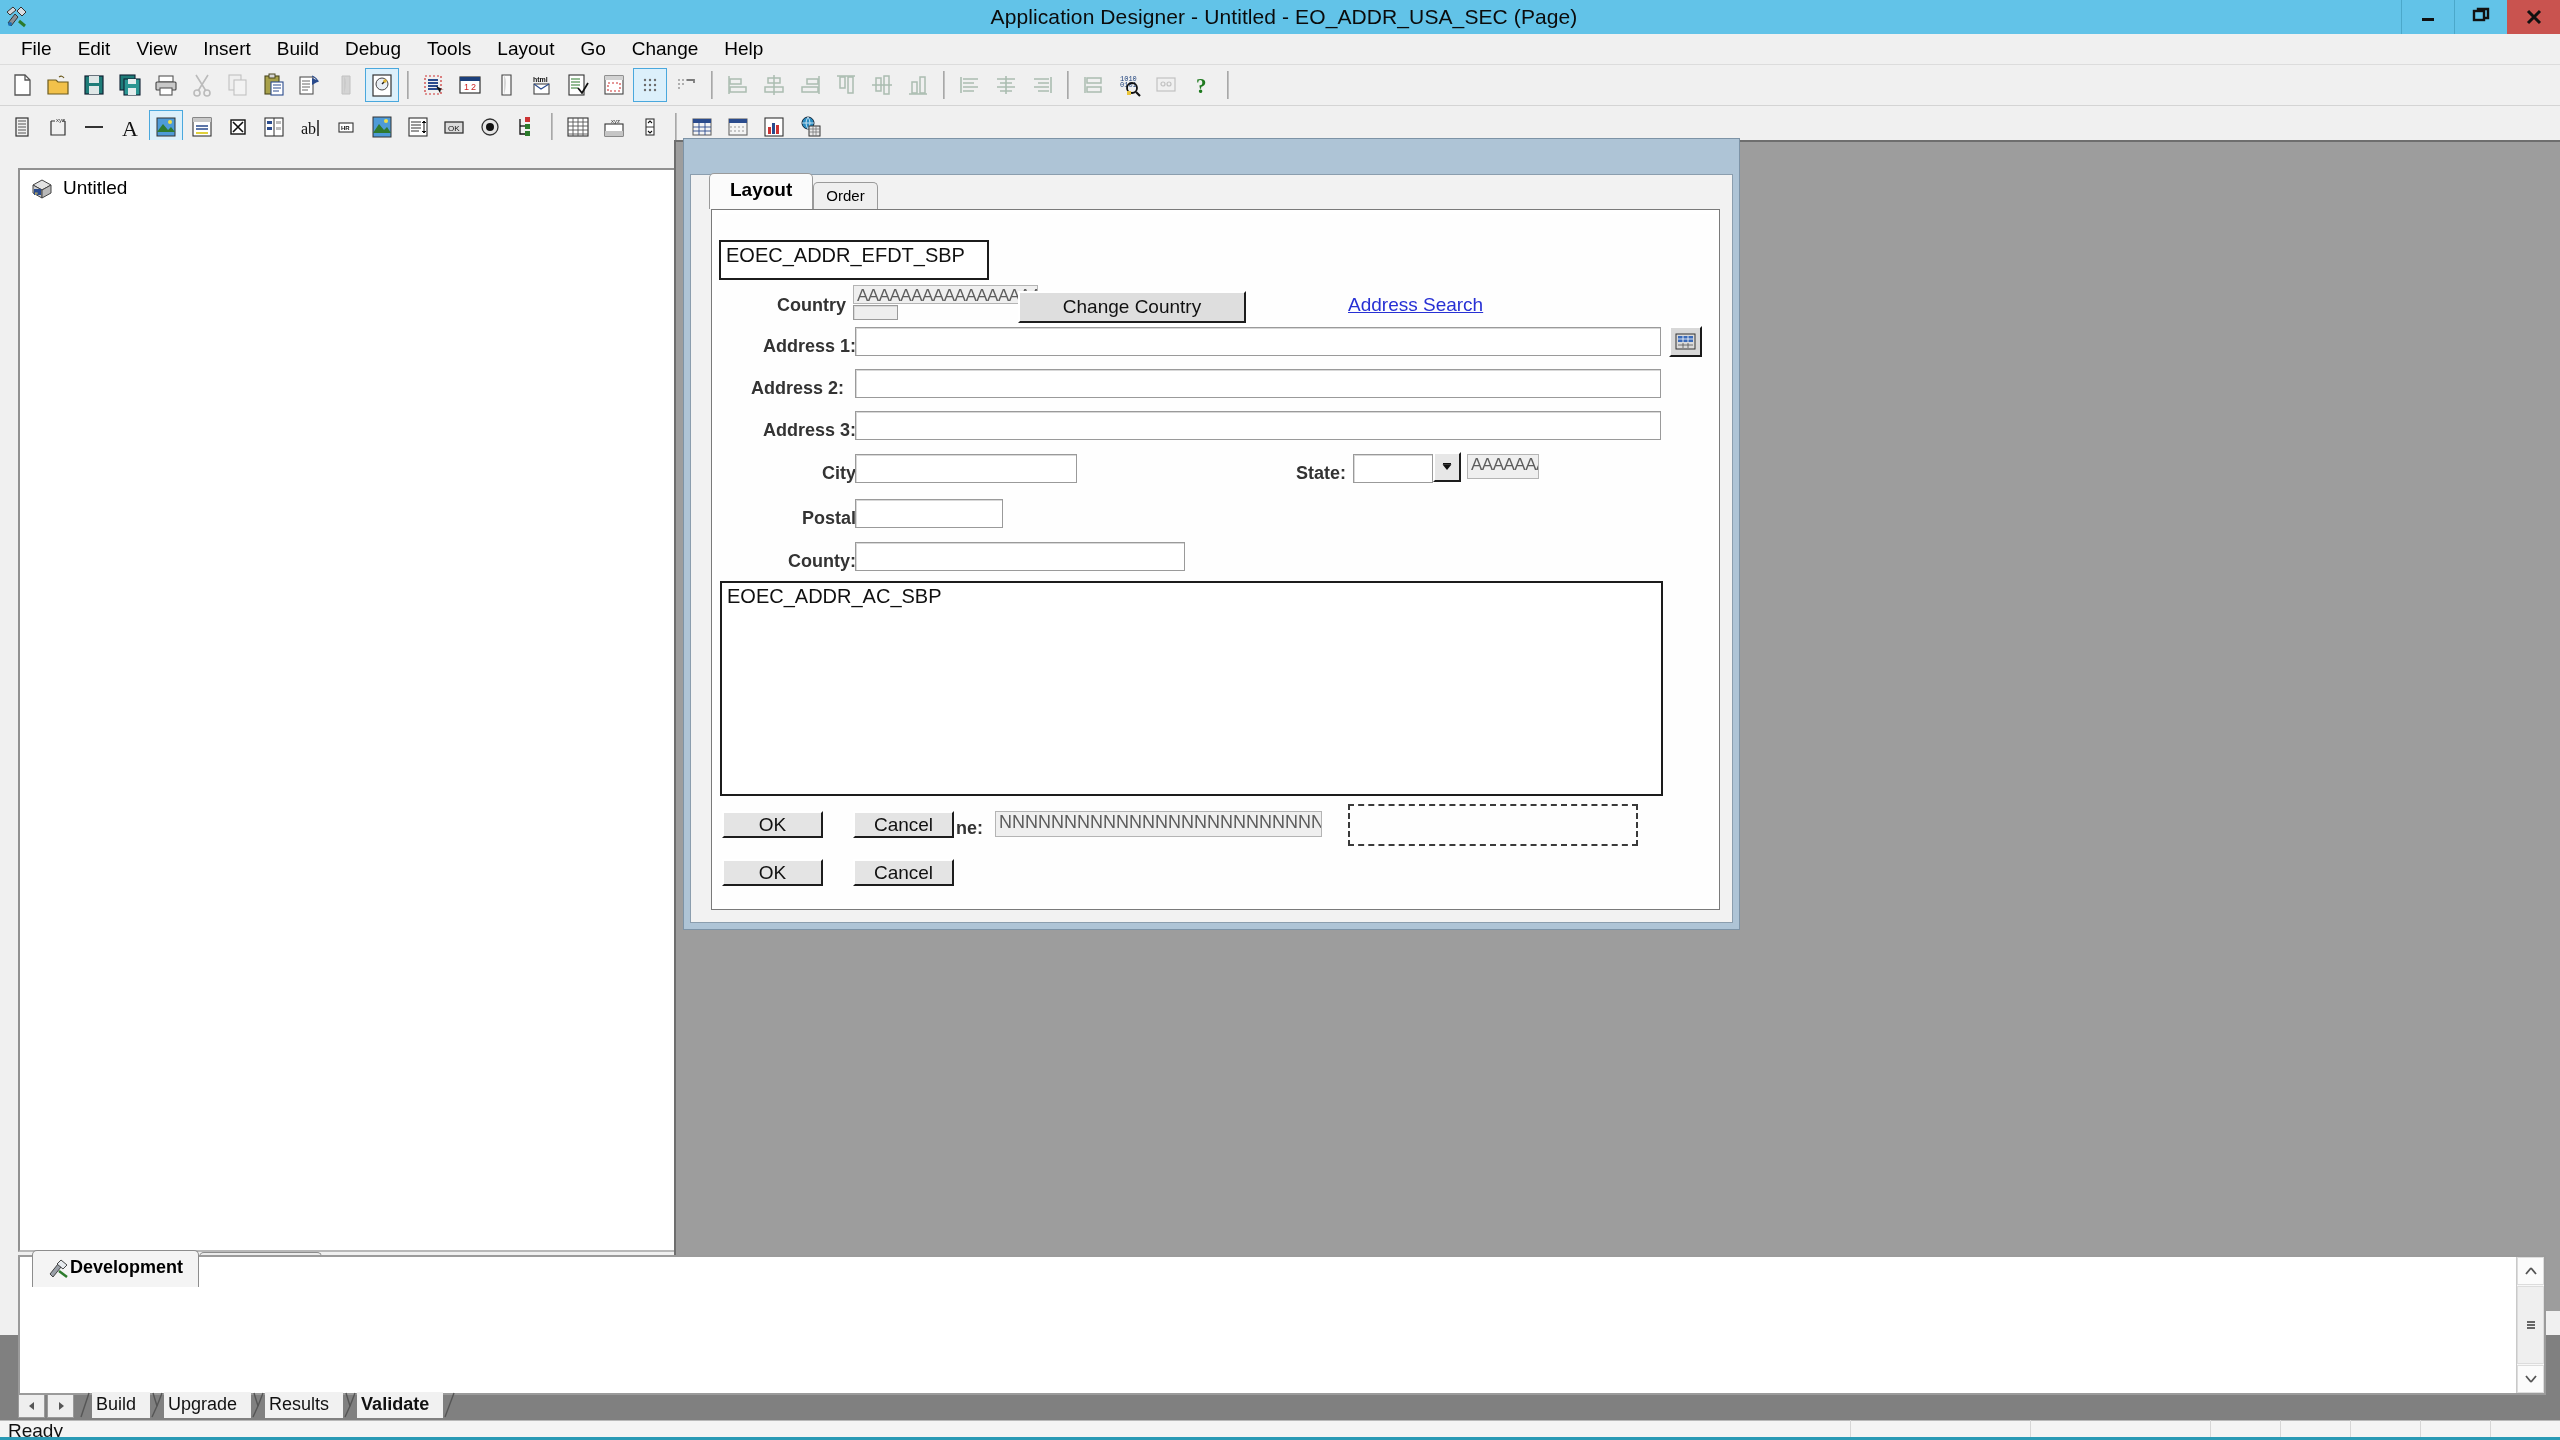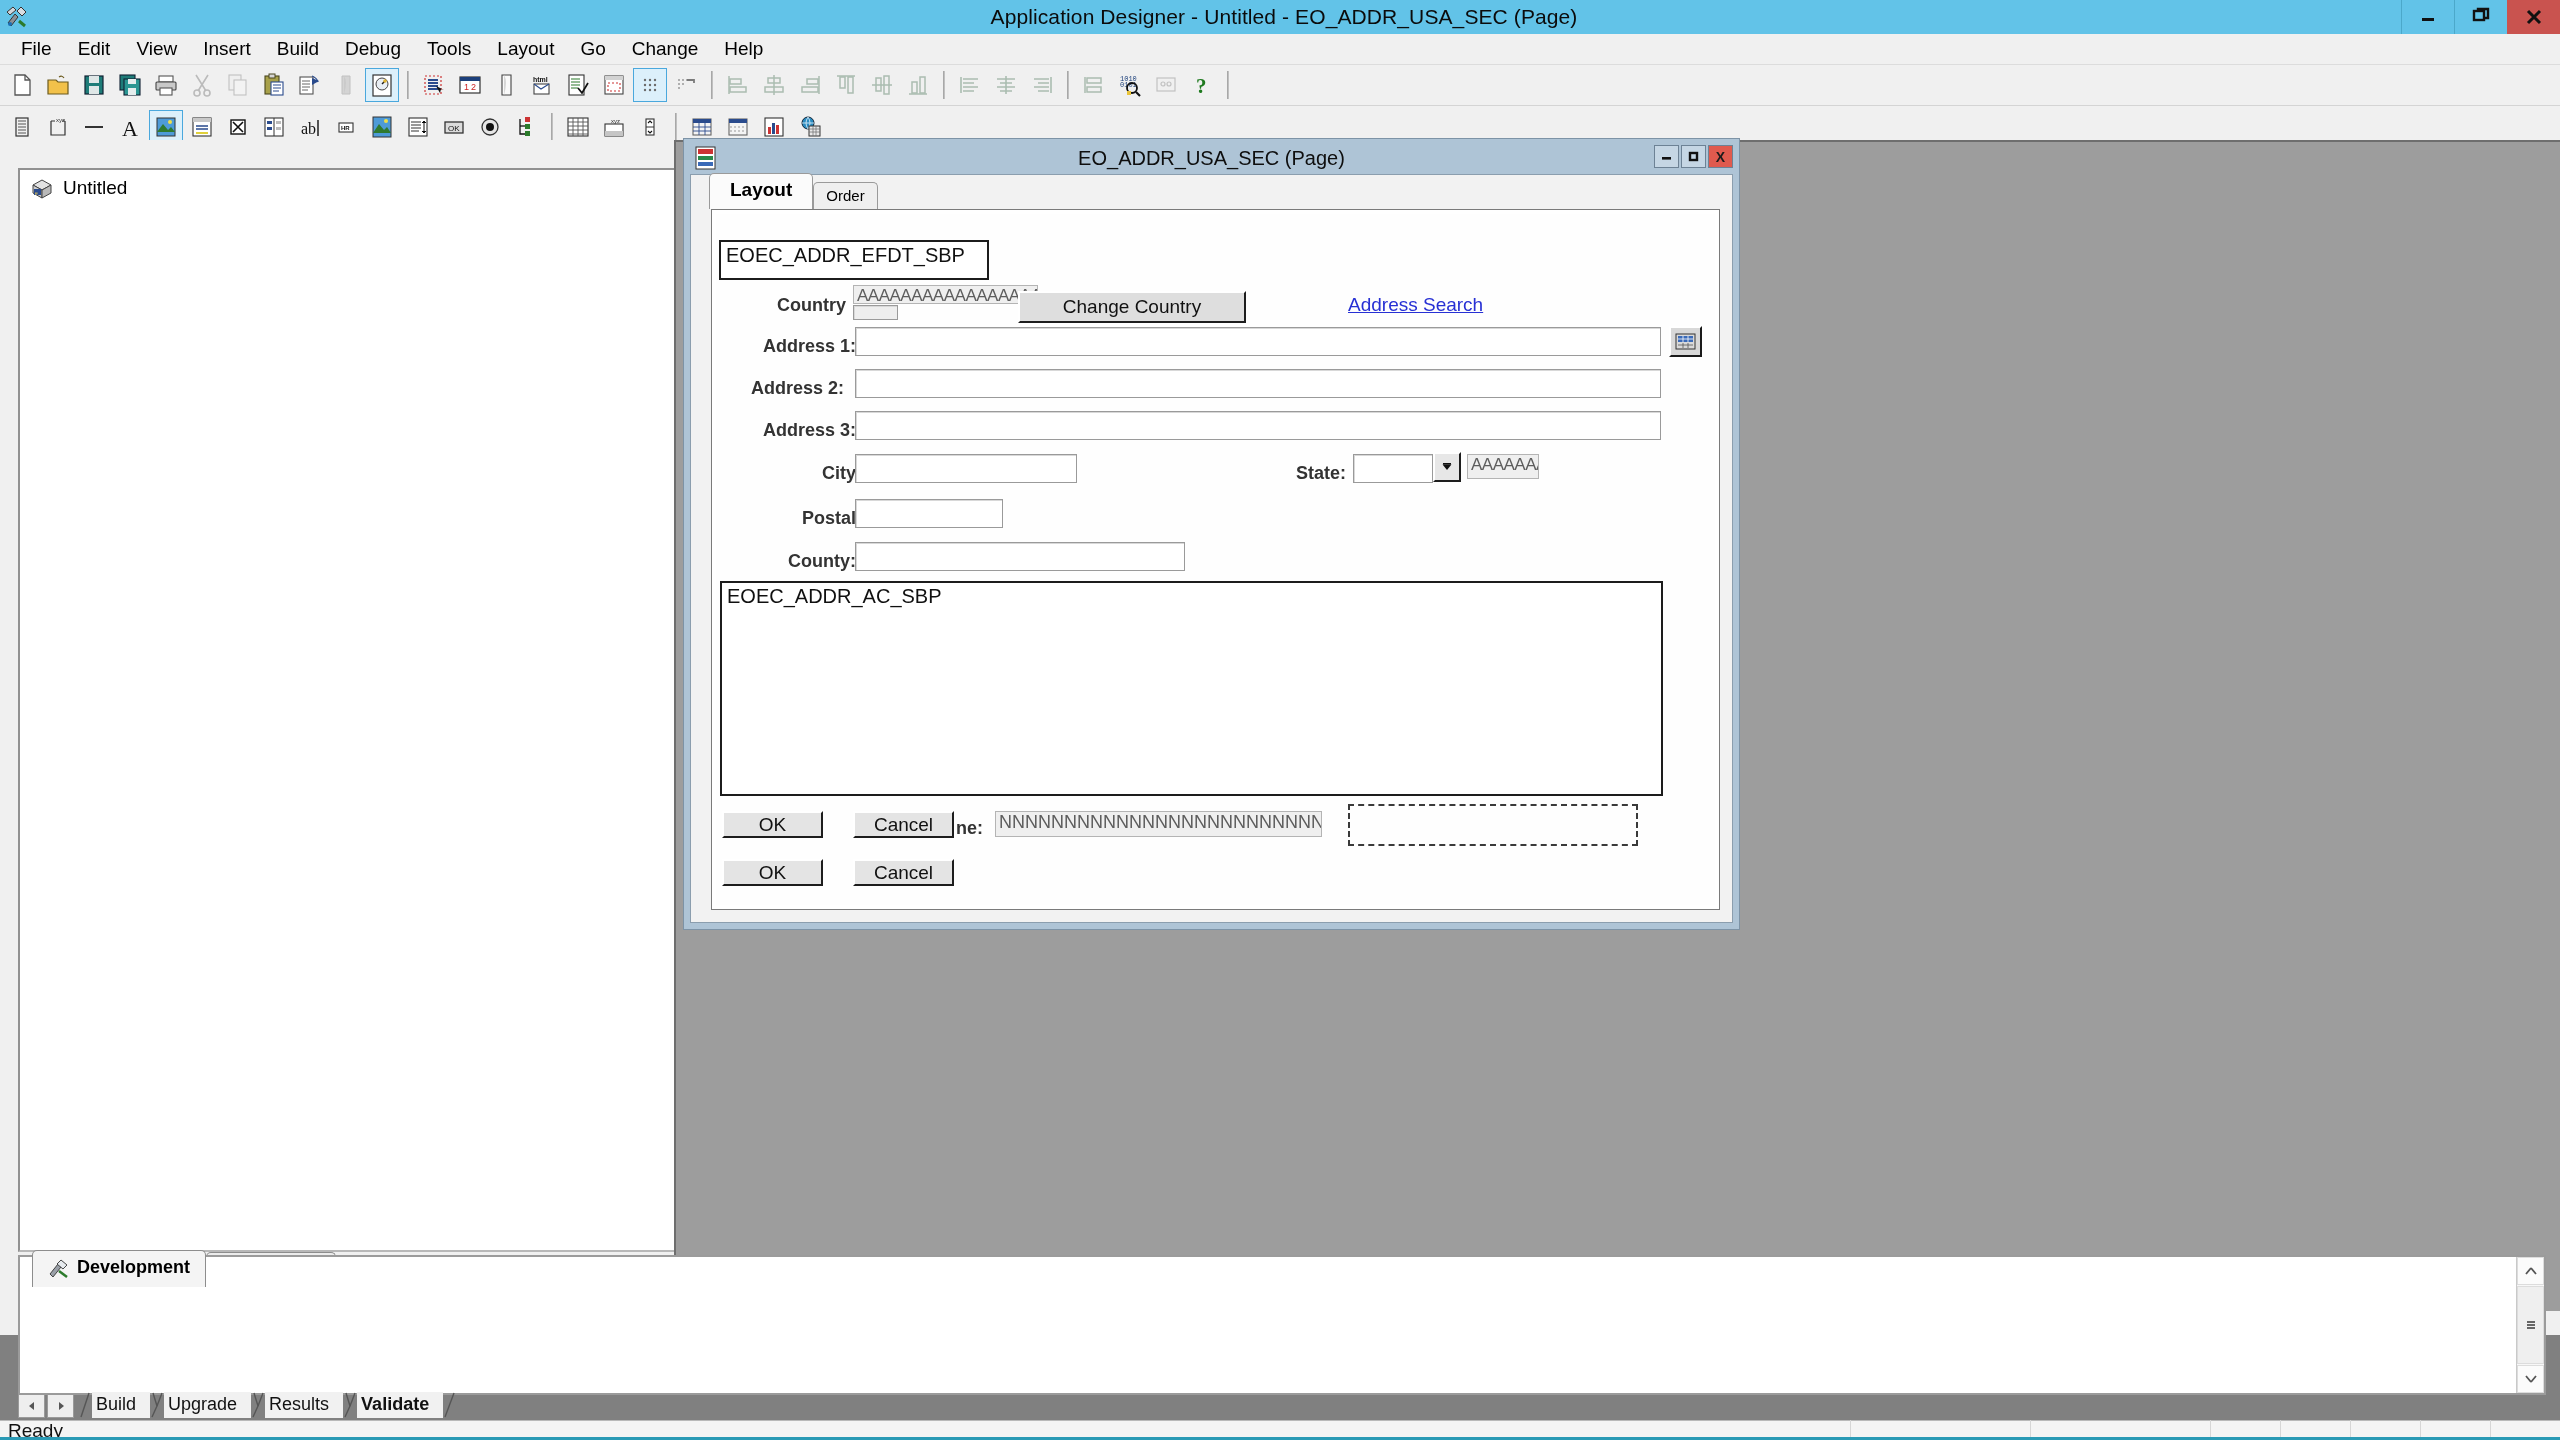--- a/index.html
+++ b/index.html
@@ -78,21 +78,21 @@
   }
   .tree-row{
     display:flex;align-items:center;gap:9px;padding:7px 8px 0 10px;
     font-size:19px;color:#000;
   }
   .tree-icon{width:24px;height:22px;flex:0 0 auto;}
   .pane-tabs{
     position:absolute;left:14px;bottom:0;display:flex;align-items:flex-end;
   }
   .pane-tab{
-    display:flex;align-items:center;gap:7px;
+    display:flex;align-items:center;
     padding:6px 15px 7px;font-size:18px;background:#f0f0f0;
     border:1px solid #8d8d8d;border-bottom:none;
     border-radius:5px 5px 0 0;position:relative;
   }
   .pane-tab.active{font-weight:bold;background:#f4f4f4;z-index:3;padding-bottom:9px;}
   .pane-tab:not(.active){margin-bottom:0px;background:#ececec;}
   .pane-tab svg{display:block;}
 
   
   .mdi{
@@ -731,44 +731,20 @@
           <path d="M6 1 l-2 4 h4 z" fill="#c33"></path>
         </svg>
         <span>Upgrade</span>
       </div>
     </div>
   </div>
 
   <div class="mdi">
 
     <div class="child-win">
-      <div class="child-title">
-        <span class="child-icon">
-          <svg width="23" height="24" viewBox="0 0 23 24">
-            <rect x="2" y="1" width="19" height="22" fill="#fff" stroke="#333" stroke-width="1"></rect>
-            <rect x="4" y="3" width="15" height="5" fill="#c33"></rect>
-            <rect x="4" y="10" width="15" height="4" fill="#2a8a4a"></rect>
-            <rect x="4" y="16" width="15" height="4" fill="#3a6ab8"></rect>
-          </svg>
-        </span>
-        <span class="child-title-text">EO_ADDR_USA_SEC (Page)</span>
-        <div class="child-btns">
-          <div class="cbtn">
-            <svg width="13" height="13" viewBox="0 0 13 13">
-                <rect x="2" y="7" width="9" height="2.6" fill="#111"></rect>
-              </svg>
-          </div>
-          <div class="cbtn">
-            <svg width="13" height="13" viewBox="0 0 13 13">
-                <rect x="3" y="3" width="7" height="7" fill="none" stroke="#111" stroke-width="2.4"></rect>
-              </svg>
-          </div>
-          <div class="cbtn close">X</div>
-        </div>
-      </div>
 
       <div class="child-body">
         <div class="dsn-tabs">
           <div class="dsn-tab active">Layout</div>
           <div class="dsn-tab small">Order</div>
         </div>
 
         <div class="canvas-wrap">
           <div class="canvas">
 

